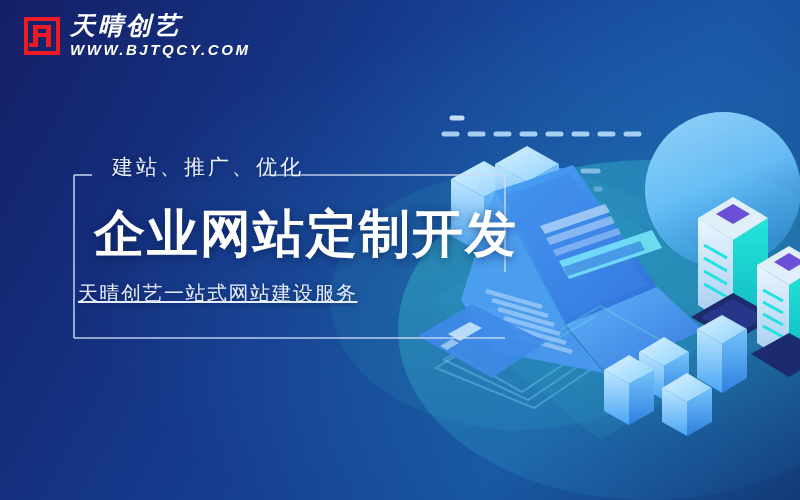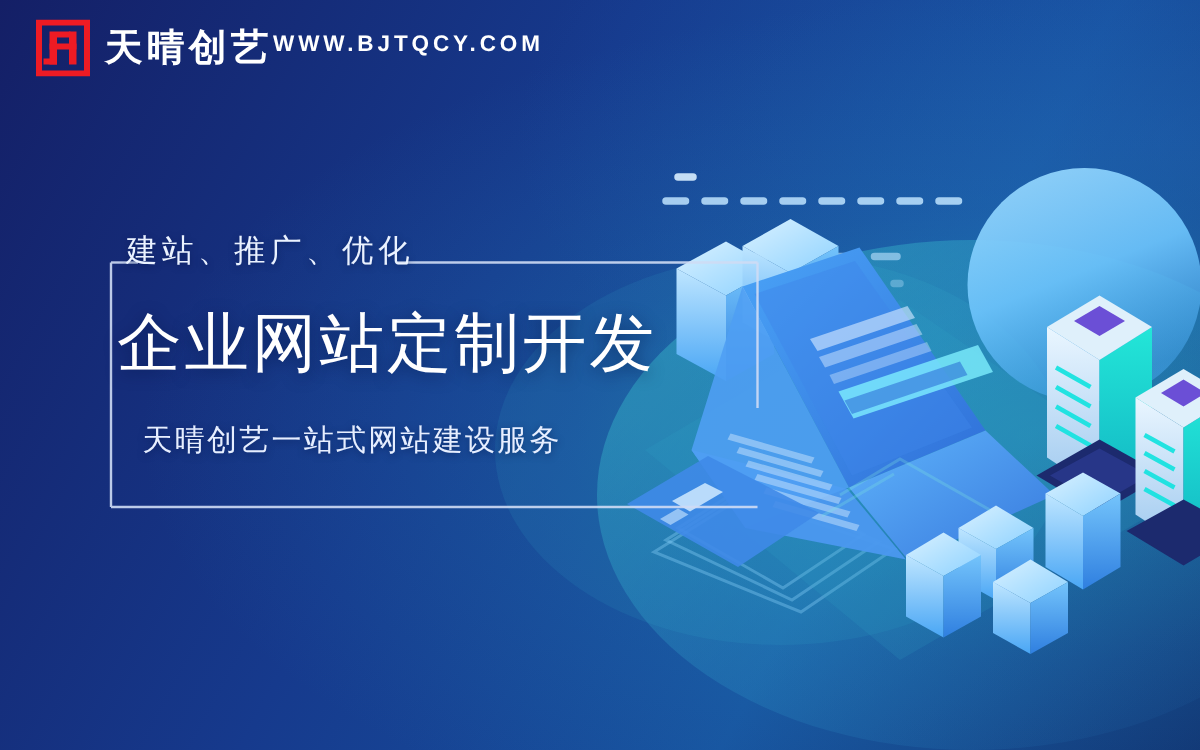--- a/index.html
+++ b/index.html
@@ -13,52 +13,53 @@
       linear-gradient(118deg, #141f66 0%, #163a8d 40%, #17529f 70%, #10306f 100%);
   }
 
   
   .illus{position:absolute;inset:0;}
   .illus svg{position:absolute;inset:0;}
 
   
   .logo{position:absolute;left:24px;top:13px;display:flex;align-items:center;gap:10px;}
   .logo-mark{width:36px;height:38px;position:relative;flex:0 0 auto;}
-  .logo-text{display:flex;flex-direction:row;justify-content:center;}
+  .logo-text{display:flex;flex-direction:column;justify-content:center;font-style:italic;}
   .logo-cn{
     color:#ffffff;font-size:25px;line-height:1.05;font-weight:700;
     letter-spacing:3px;white-space:nowrap;
     font-family:"DejaVu Sans","Liberation Sans",sans-serif;
   }
   .logo-url{
     color:#ffffff;font-size:15px;line-height:1.1;font-weight:700;
     letter-spacing:2.6px;white-space:nowrap;margin-top:3px;
     font-family:"Liberation Sans",sans-serif;
   }
 
   
   .copy{position:absolute;left:68px;top:162px;width:450px;height:186px;}
   .frame{position:absolute;inset:0;pointer-events:none;}
   .eyebrow{
-    position:absolute;left:16px;top:-9px;
+    position:absolute;left:44px;top:-9px;
     color:#eaf2ff;font-size:21px;letter-spacing:3px;white-space:nowrap;
     font-family:"DejaVu Sans","Liberation Sans",sans-serif;
     text-shadow:0 1px 4px rgba(0,20,70,.5);
   }
   .title{
-    position:absolute;left:10px;top:38px;
-    color:#ffffff;font-size:43px;font-weight:400;letter-spacing:2px;white-space:nowrap;
+    position:absolute;left:26px;top:38px;
+    color:#ffffff;font-size:51px;font-weight:700;letter-spacing:2px;white-space:nowrap;
     font-family:"DejaVu Sans","Liberation Sans",sans-serif;
     text-shadow:0 2px 10px rgba(4,20,70,.55);
   }
   .tagline{
-    position:absolute;left:27px;top:118px;
+    position:absolute;left:10px;top:118px;
     color:#e6eeff;font-size:20px;letter-spacing:1.5px;white-space:nowrap;
     font-family:"DejaVu Sans","Liberation Sans",sans-serif;
     text-shadow:0 1px 5px rgba(4,20,70,.5);
+    text-decoration:underline;
   }
 </style>
 </head>
 <body>
 
 <div id="banner">
 
   <div class="illus">
     <svg width="800" height="500" viewBox="0 0 800 500" xmlns="http://www.w3.org/2000/svg">
       <defs>

